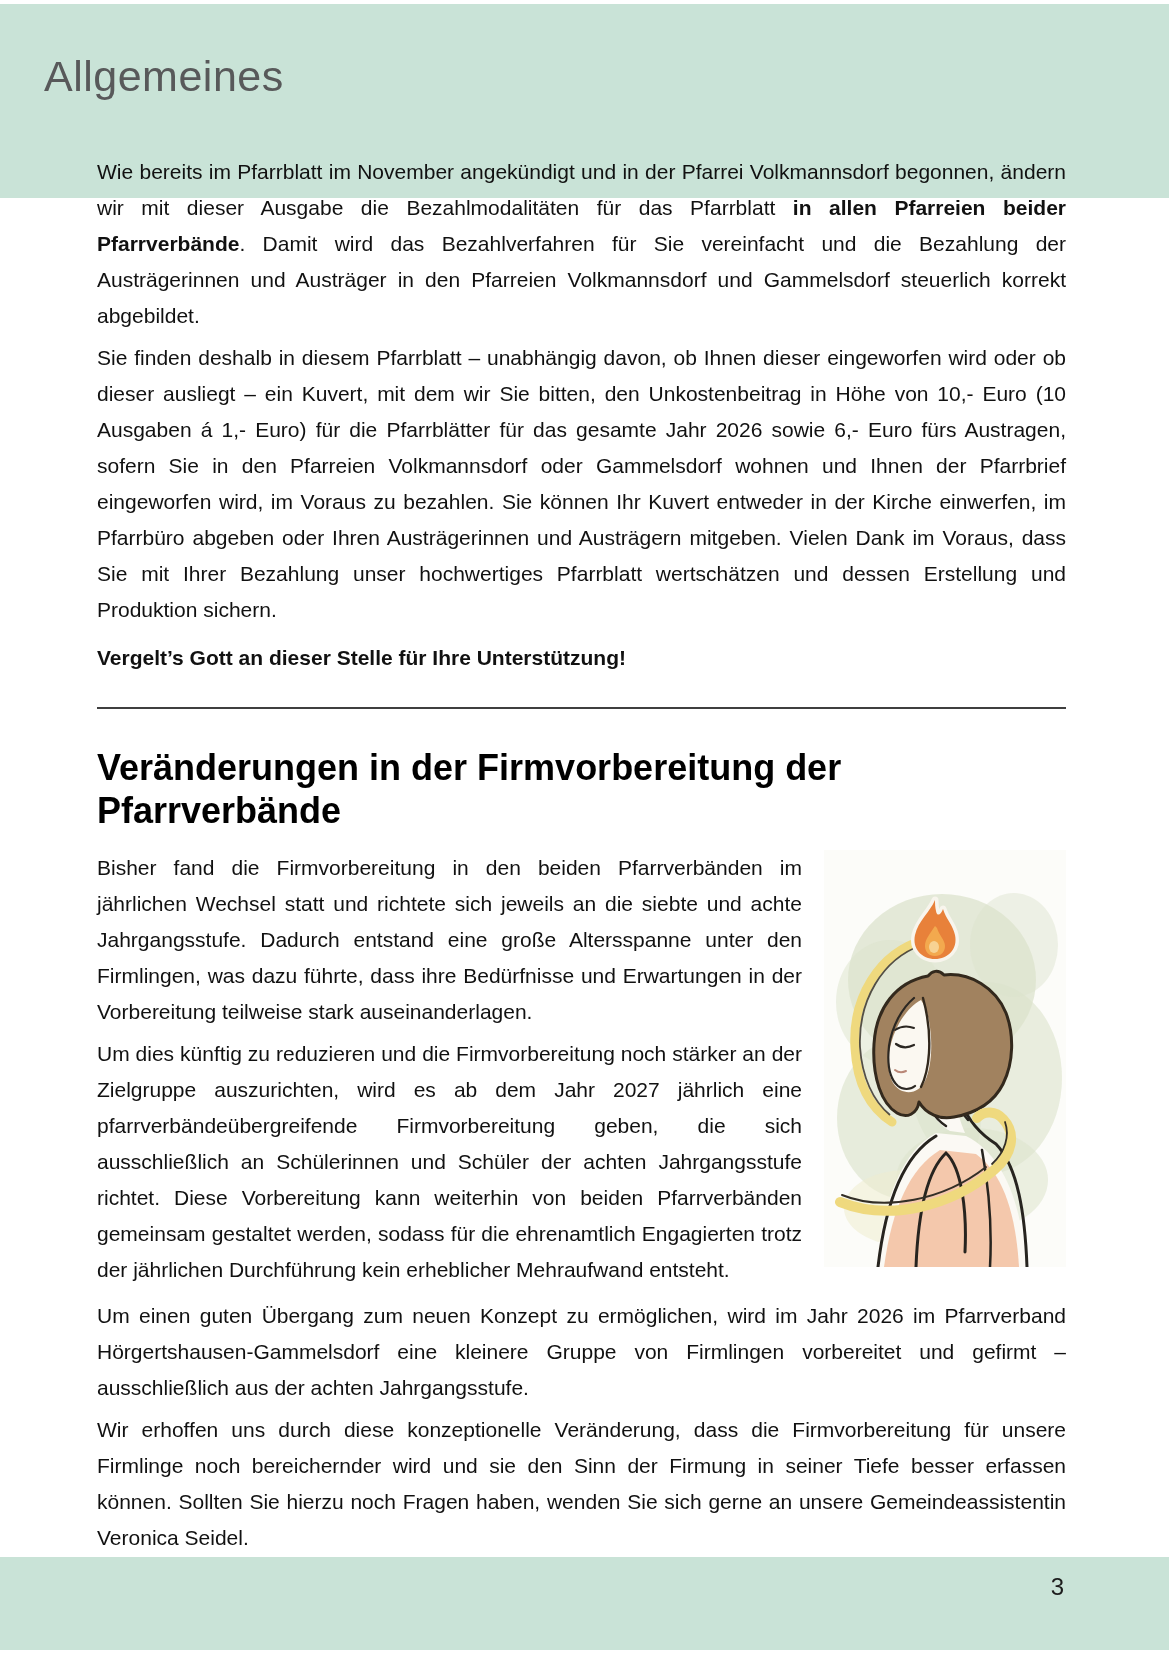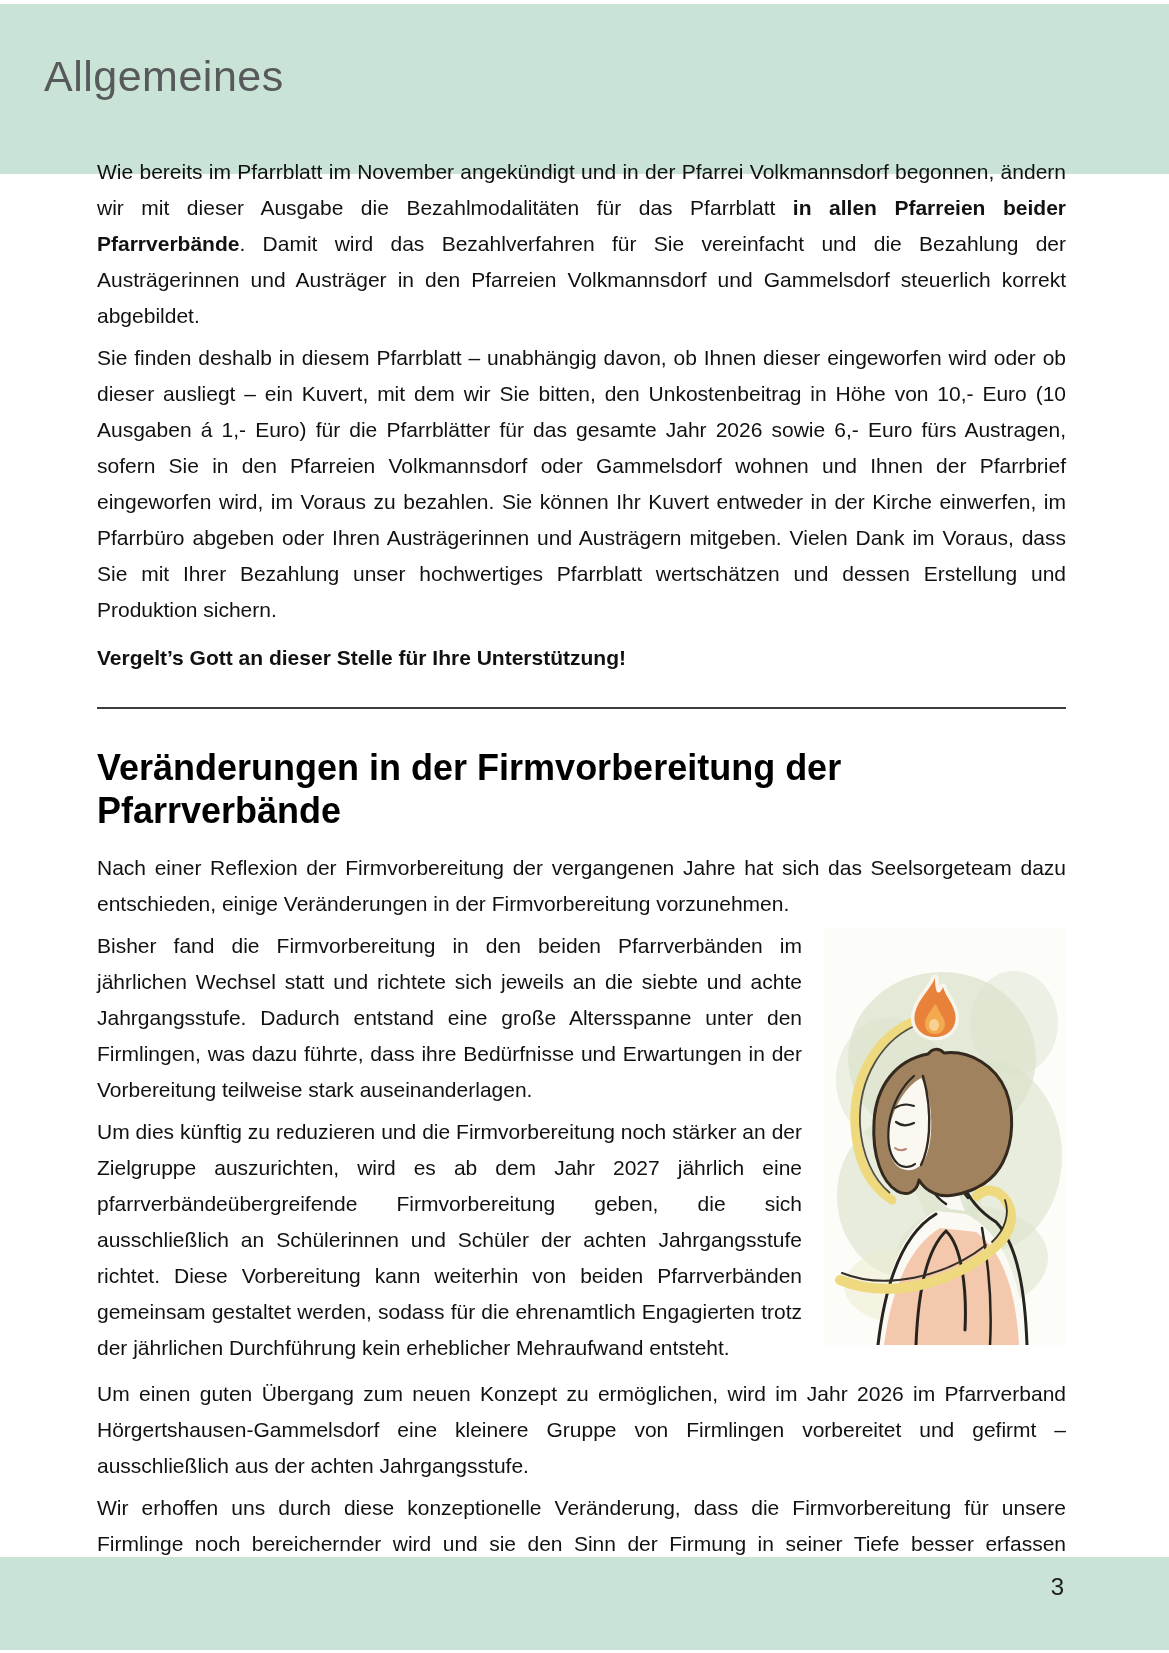--- a/index.html
+++ b/index.html
@@ -6,21 +6,21 @@
   body {
     width:1169px; height:1653px;
     background:#ffffff;
     font-family:"Liberation Sans","DejaVu Sans",sans-serif;
     color:#111111;
     position:relative;
     overflow:hidden;
   }
   
   .band { background:#c9e3d7; position:absolute; left:0; right:0; }
-  .header-band { top:4px; height:170px; }
+  .header-band { top:4px; height:194px; }
   .header-title {
     position:absolute; left:44px; top:49px;
     font-size:43px; line-height:1.1; color:#58595a;
     letter-spacing:0.5px;
   }
   .footer-band { bottom:3px; height:93px; }
   .page-number {
     position:absolute; top:16px; right:105px;
     font-size:24px; color:#1c1c1c;
   }
@@ -65,21 +65,20 @@
   <p><span>Wie bereits im Pfarrblatt im November angekündigt und in der Pfarrei Volkmannsdorf begonnen, ändern wir mit dieser Ausgabe die Bezahlmodalitäten für das Pfarrblatt </span><strong>in allen Pfarreien beider Pfarrverbände</strong><span>. Damit wird das Bezahlverfahren für Sie vereinfacht und die Bezahlung der Austrägerinnen und Austräger in den Pfarreien Volkmannsdorf und Gammelsdorf steuerlich korrekt abgebildet.</span></p>
 
   <p>Sie finden deshalb in diesem Pfarrblatt – unabhängig davon, ob Ihnen dieser eingeworfen wird oder ob dieser ausliegt – ein Kuvert, mit dem wir Sie bitten, den Unkostenbeitrag in Höhe von 10,- Euro (10 Ausgaben á 1,- Euro) für die Pfarrblätter für das gesamte Jahr 2026 sowie 6,- Euro fürs Austragen, sofern Sie in den Pfarreien Volkmannsdorf oder Gammelsdorf wohnen und Ihnen der Pfarrbrief eingeworfen wird, im Voraus zu bezahlen. Sie können Ihr Kuvert entweder in der Kirche einwerfen, im Pfarrbüro abgeben oder Ihren Austrägerinnen und Austrägern mitgeben. Vielen Dank im Voraus, dass Sie mit Ihrer Bezahlung unser hochwertiges Pfarrblatt wertschätzen und dessen Erstellung und Produktion sichern.</p>
 
   <p class="thanks">Vergelt’s Gott an dieser Stelle für Ihre Unterstützung!</p>
 
   <hr class="divider">
 
   <div class="sec-heading-lg">Veränderungen in der Firmvorbereitung der Pfarrverbände</div>
 
-  <p>Nach einer Reflexion der Firmvorbereitung der vergangenen Jahre hat sich das Seelsorgeteam dazu entschieden, einige Veränderungen in der Firmvorbereitung vorzunehmen.</p>
 
   <div class="firm-row">
     <div class="firm-text">
       <p>Bisher fand die Firmvorbereitung in den beiden Pfarrverbänden im jährlichen Wechsel statt und richtete sich jeweils an die siebte und achte Jahrgangsstufe. Dadurch entstand eine große Altersspanne unter den Firmlingen, was dazu führte, dass ihre Bedürfnisse und Erwartungen in der Vorbereitung teilweise stark auseinanderlagen.</p>
       <p>Um dies künftig zu reduzieren und die Firmvorbereitung noch stärker an der Zielgruppe auszurichten, wird es ab dem Jahr 2027 jährlich eine pfarrverbändeübergreifende Firmvorbereitung geben, die sich ausschließlich an Schülerinnen und Schüler der achten Jahrgangsstufe richtet. Diese Vorbereitung kann weiterhin von beiden Pfarrverbänden gemeinsam gestaltet werden, sodass für die ehrenamtlich Engagierten trotz der jährlichen Durchführung kein erheblicher Mehraufwand entsteht.</p>
     </div>
 
     <div class="illu-box">
       <svg width="242" height="417" viewBox="0 0 242 417" xmlns="http://www.w3.org/2000/svg">
         <rect width="242" height="417" fill="#fcfcf9"></rect>

